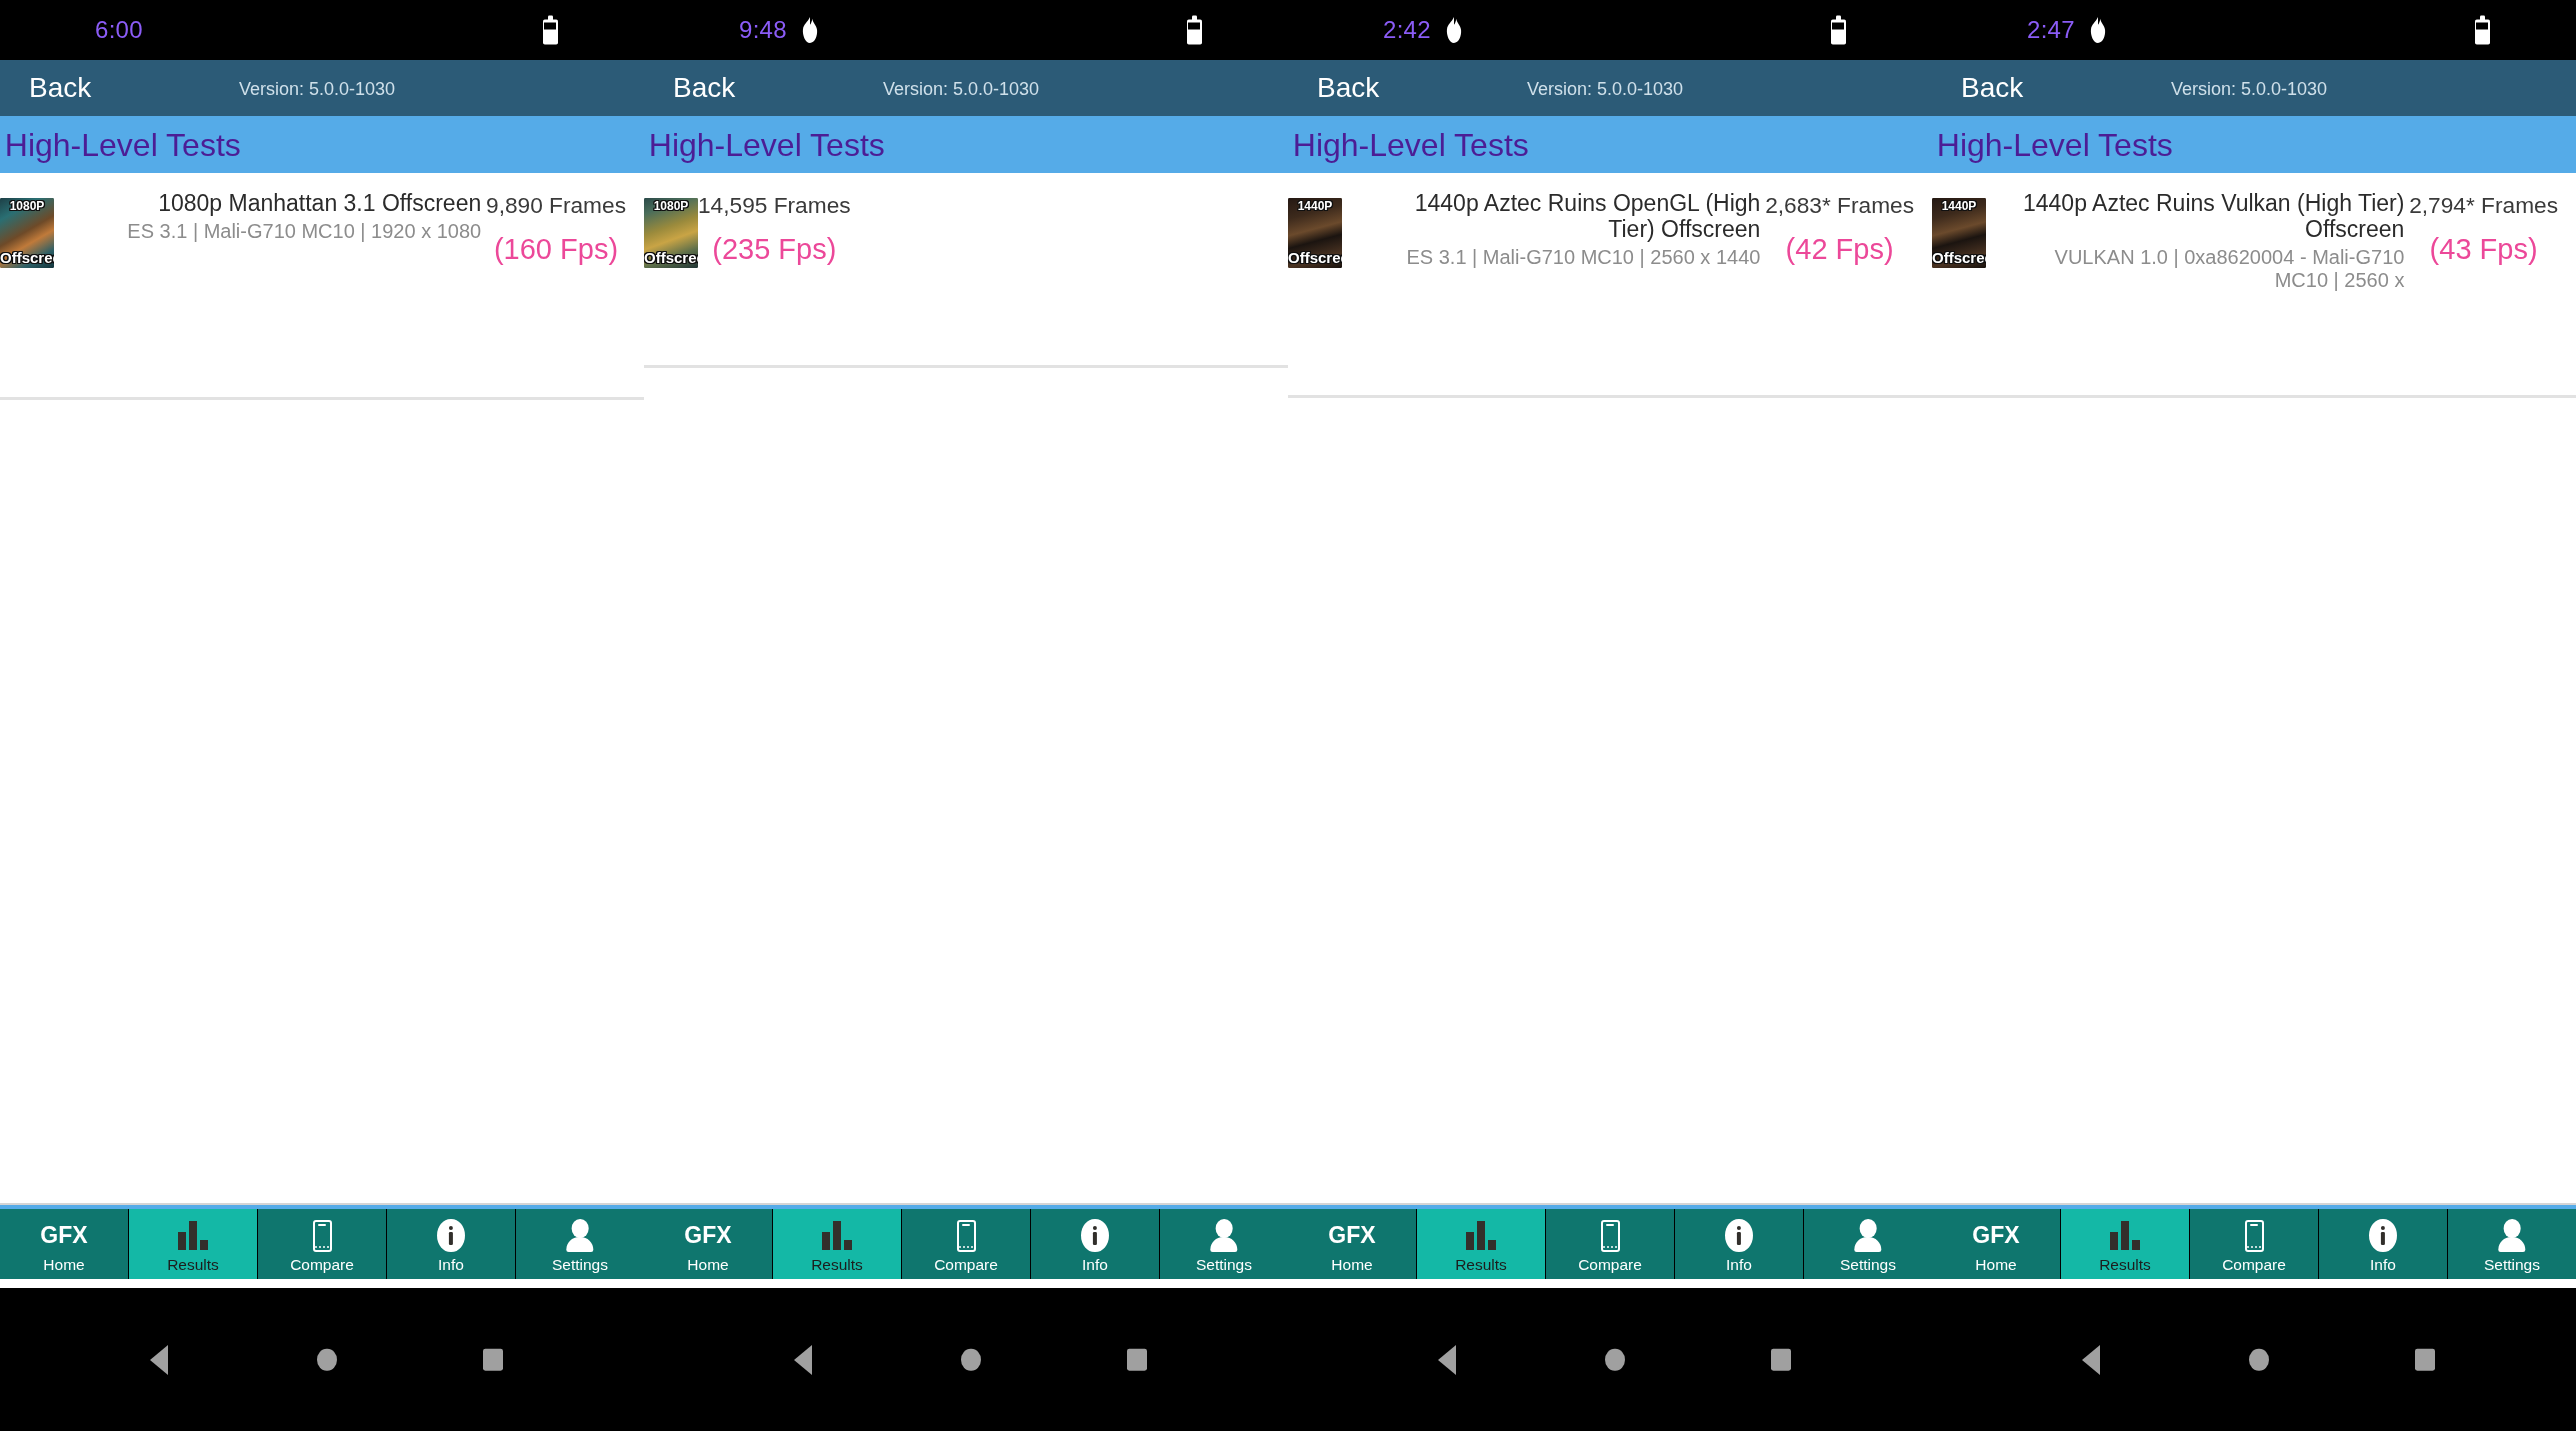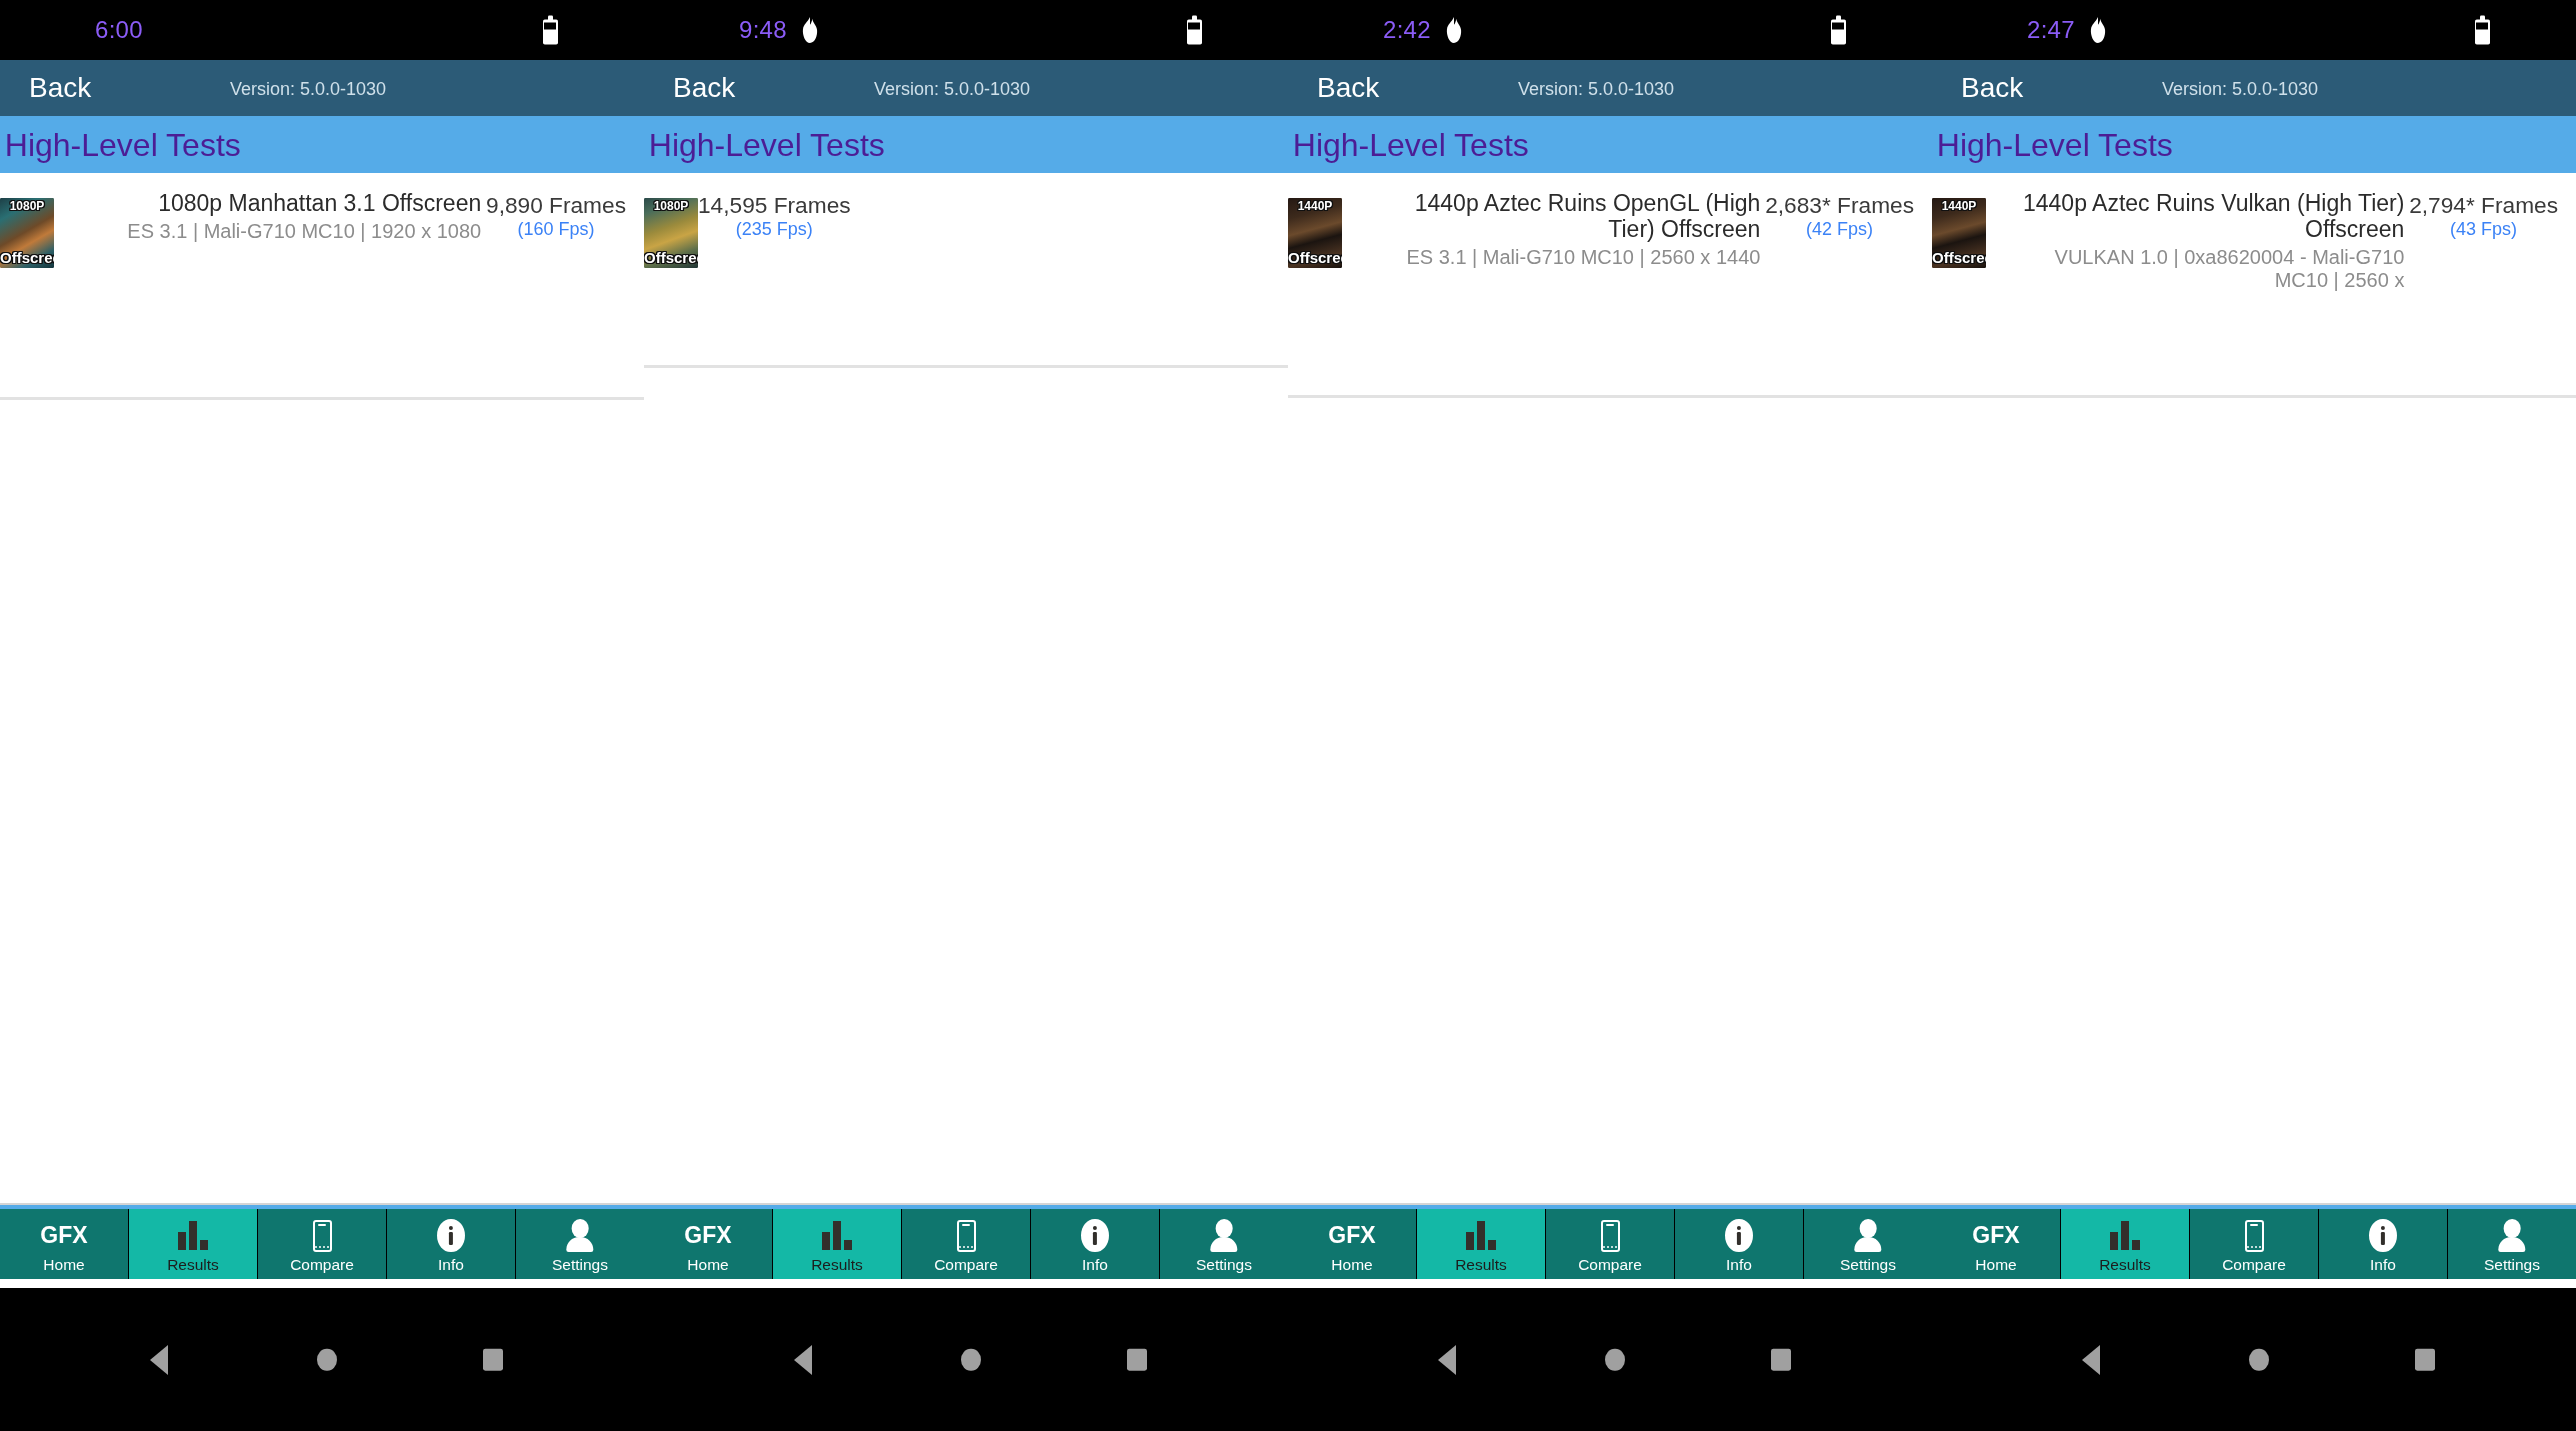--- a/index.html
+++ b/index.html
@@ -36,21 +36,21 @@
   
   .appbar {
     height:56px; background:#2c5b77; position:relative;
     display:flex; align-items:center;
   }
   .back-btn {
     font-size:28px; color:#ffffff; margin-left:29px; font-weight:400; line-height:1;
     cursor:pointer;
   }
   .version {
-    position:absolute; left:230px; top:52%; transform:translateY(-50%);
+    position:absolute; left:239px; top:52%; transform:translateY(-50%);
     font-size:18px; color:#cfe0ea; white-space:nowrap;
   }
 
   
   .section {
     height:57px; background:#55abe8; display:flex; align-items:center;
   }
   .section-title {
     font-size:32px; color:#4c1d95; margin-left:4.8px; font-weight:400; line-height:1;
   }
@@ -79,21 +79,21 @@
   }
   .rowtext { flex:1 1 auto; padding-left:21px; padding-right:4.8px; min-width:0;text-align:right; }
   .test-name {
     font-size:23px; color:#2b2b2b; line-height:1.12; font-weight:400;
   }
   .test-sub {
     font-size:20px; color:#8c8c8c; line-height:1.15; margin-top:3.6px; font-weight:400;
   }
   .score { flex:0 0 auto; text-align:center; padding-top:1.2px; padding-right:18px; }
   .frames { font-size:22.7px; color:#3a3a3a; line-height:1.15; white-space:nowrap; }
-  .fps    { font-size:18px; color:#3b82f6; line-height:1.2; margin-top:1px; white-space:nowrap; }
+  .fps    { font-size:29px; color:#ec4899; line-height:1.2; margin-top:14px; white-space:nowrap; }
   .divider { position:absolute; left:0; right:0; height:3px; background:#e2e2e2; }
 
   
   .tabstrip { position:absolute; left:0; bottom:0; width:644px; }
   .blue-edge { height:6px; background:#55abe8; border-top:2.4px solid #d5d5d5; }
   .tabs { display:flex; height:70px; background:#000; }
   .tab {
     flex:1 1 0; background:#0f766e; position:relative;
     display:flex; flex-direction:column; align-items:center; justify-content:flex-start;
     padding-top:8.3px; border-right:1.8px solid #000; cursor:pointer;

